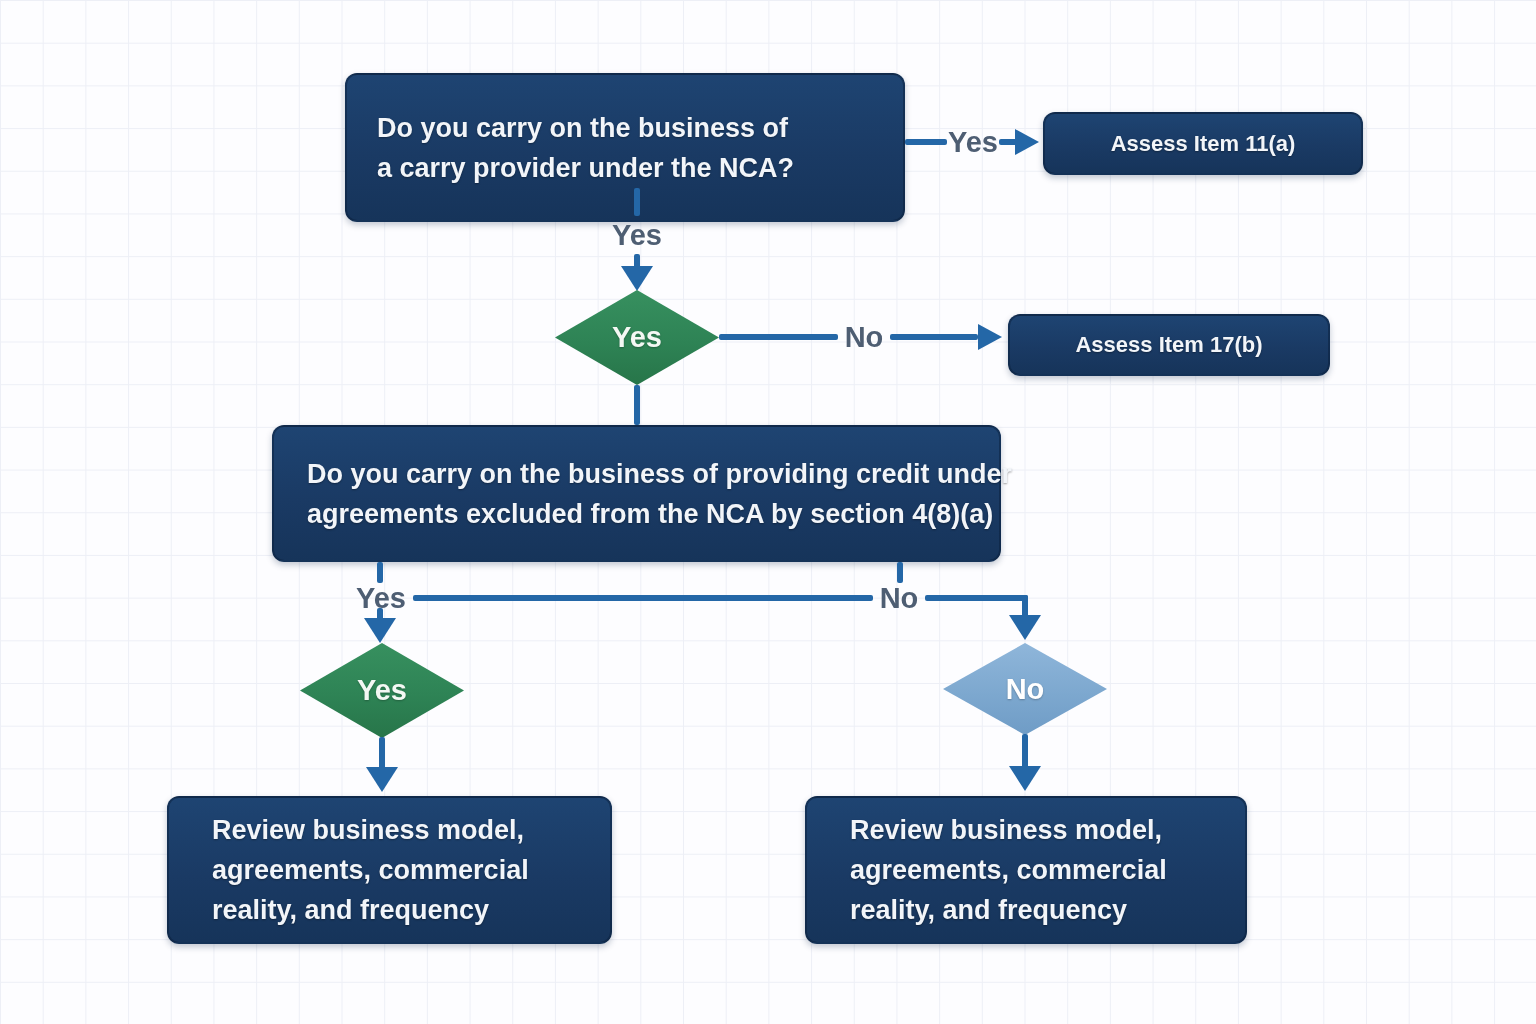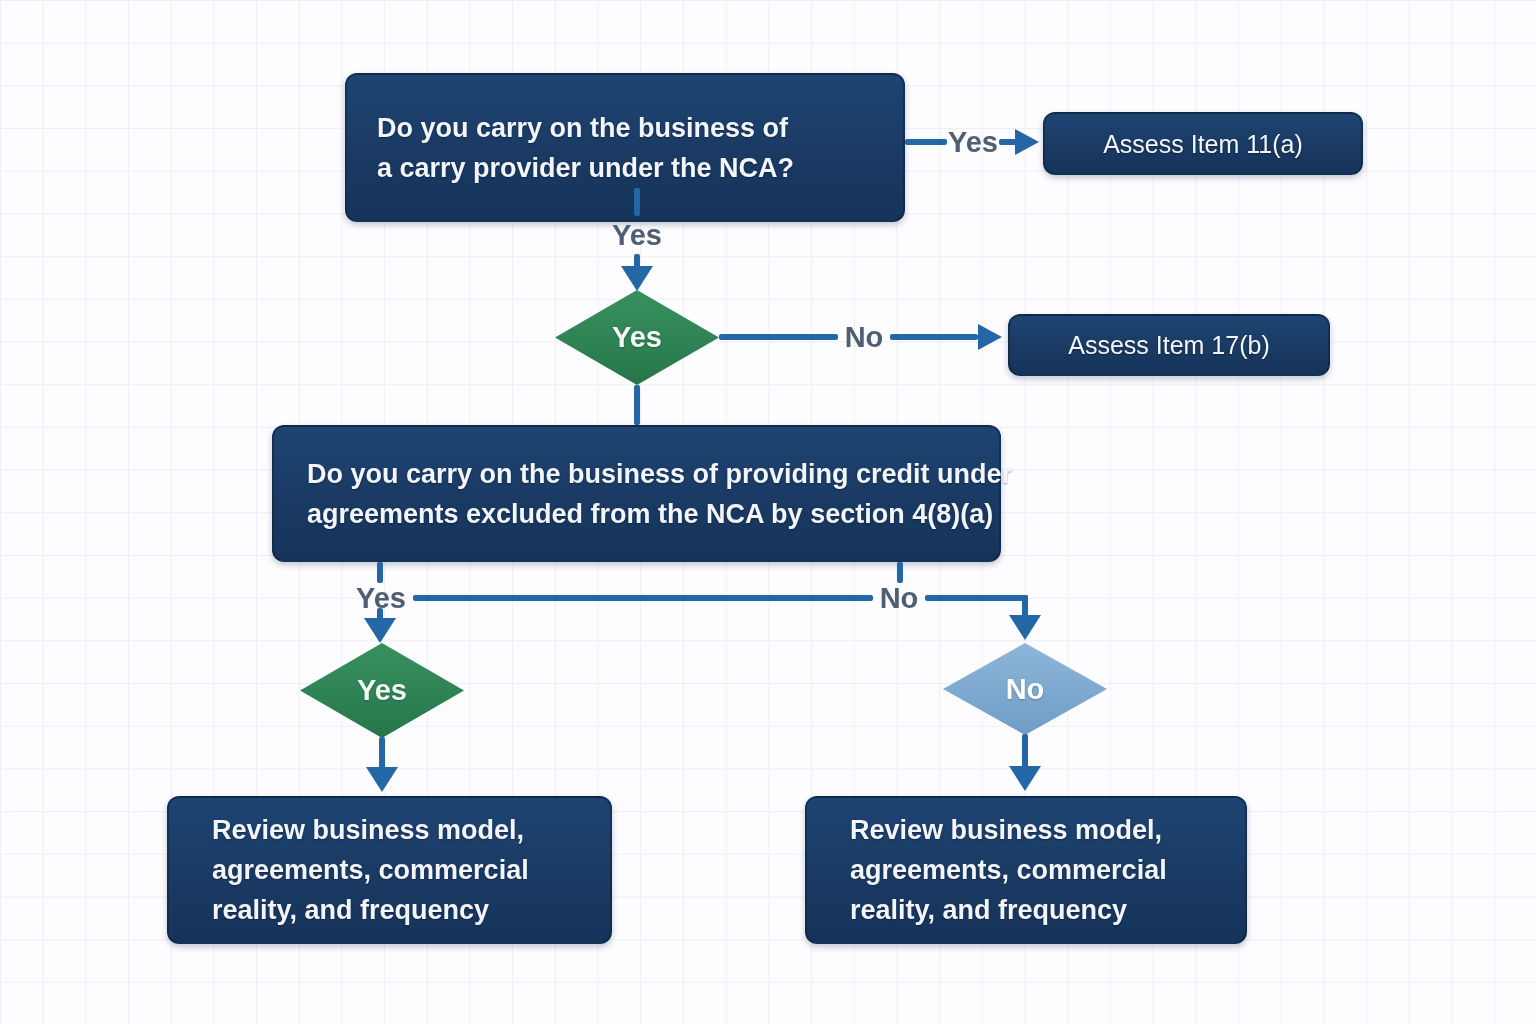--- a/index.html
+++ b/index.html
@@ -27,21 +27,21 @@
     color:#f2f5f9;
     display:flex; flex-direction:column; justify-content:center;
   }
   .navy-box .line {
     display:block;
     font-size:27px; font-weight:600; line-height:40px;
     text-shadow:0 1px 2px rgba(0,0,0,0.35);
     white-space:nowrap;
   }
   .navy-box.centered { align-items:center; }
-  .navy-box.centered .line { font-size:25px; font-weight:400; line-height:30px; }
+  .navy-box.centered .line { font-size:22px; font-weight:700; line-height:30px; }
 
   .diamond {
     position:absolute;
     display:flex; align-items:center; justify-content:center;
     clip-path:polygon(50% 0%, 100% 50%, 50% 100%, 0% 50%);
     color:#f4f8f4;
     font-size:29px; font-weight:700;
     text-shadow:0 1px 2px rgba(0,0,0,0.25);
   }
   .diamond.green { background:linear-gradient(180deg,#37905f 0%,#2e8355 55%,#277549 100%); }

